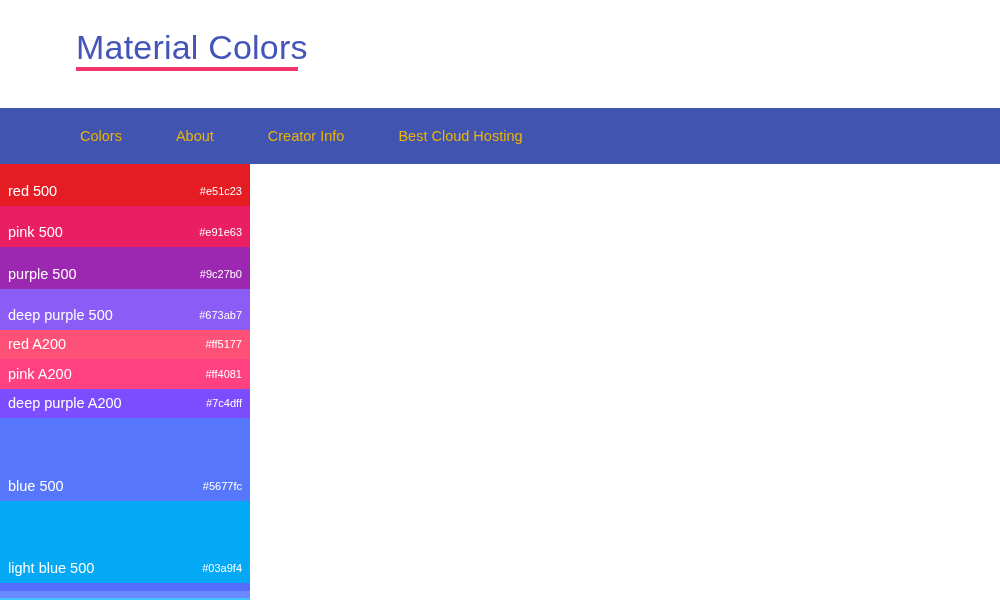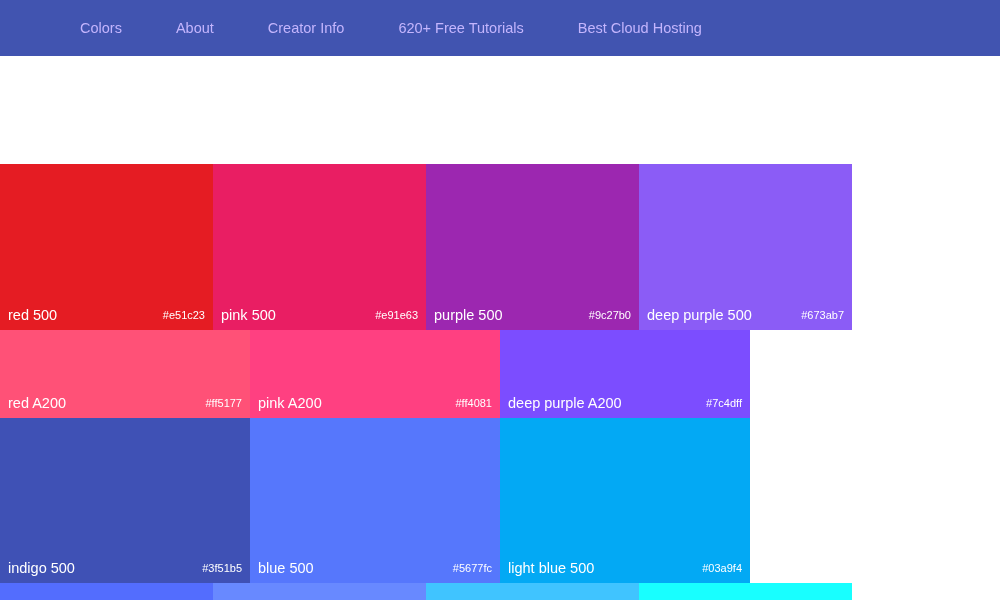--- a/index.html
+++ b/index.html
@@ -42,41 +42,41 @@
   
   .navbar {
     height: 56px;
     background: #4154b0;
     display: flex;
     align-items: center;
     padding-left: 80px;
     gap: 0;
   }
   .nav-item {
-    color: #c4b5fd;
+    color: #eab308;
     font-size: 14.5px;
     line-height: 56px;
     padding: 0 0;
     margin-right: 54px;
     white-space: nowrap;
     cursor: pointer;
     text-decoration: none;
   }
   .nav-item:last-child { margin-right: 12px; }
 
   
   .color-grid {
     position: absolute;
     left: 0;
     top: 164px;
     width: 1000px;
     height: 436px;
     overflow: hidden;
   }
-  .color-row { display: flex; width: 852px; }
+  .color-row { display: flex; width: 1000px; flex-direction: column; }
   .color-row.r1 { height: 166px; }
   .color-row.r2 { height: 88px; }
   .color-row.r3 { height: 165px; }
   .color-row.r4 { height: 30px; }
 
   .swatch {
     width: 250px;
     height: 100%;
     position: relative;
     cursor: pointer;
@@ -98,26 +98,29 @@
     font-size: 11px;
     line-height: 18px;
     white-space: nowrap;
   }
 </style>
 </head>
 <body>
 
 <div id="page">
 
+  <div class="header">
+    <div class="site-title" style="color: rgb(67, 85, 185);">Material Colors</div>
+    <div class="title-underline" style="background: rgb(240, 54, 107);"></div>
+  </div>
 
   <nav class="navbar" style="background: rgb(65, 84, 176);">
     <a class="nav-item">Colors</a>
     <a class="nav-item">About</a>
     <a class="nav-item">Creator Info</a>
-    <a class="nav-item">620+ Free Tutorials</a>
     <a class="nav-item">Best Cloud Hosting</a>
   </nav>
 
   <div class="color-grid">
 
     <div class="color-row r1">
       <div class="swatch" style="background: rgb(229, 28, 35);">
         <span class="label">red 500</span>
         <span class="hex">#e51c23</span>
       </div>
@@ -144,24 +147,20 @@
         <span class="label">pink A200</span>
         <span class="hex">#ff4081</span>
       </div>
       <div class="swatch" style="background: rgb(124, 77, 255);">
         <span class="label">deep purple A200</span>
         <span class="hex">#7c4dff</span>
       </div>
     </div>
 
     <div class="color-row r3">
-      <div class="swatch" style="background: rgb(63, 81, 181);">
-        <span class="label">indigo 500</span>
-        <span class="hex">#3f51b5</span>
-      </div>
       <div class="swatch" style="background: rgb(86, 119, 252);">
         <span class="label">blue 500</span>
         <span class="hex">#5677fc</span>
       </div>
       <div class="swatch" style="background: rgb(3, 169, 244);">
         <span class="label">light blue 500</span>
         <span class="hex">#03a9f4</span>
       </div>
     </div>
 

